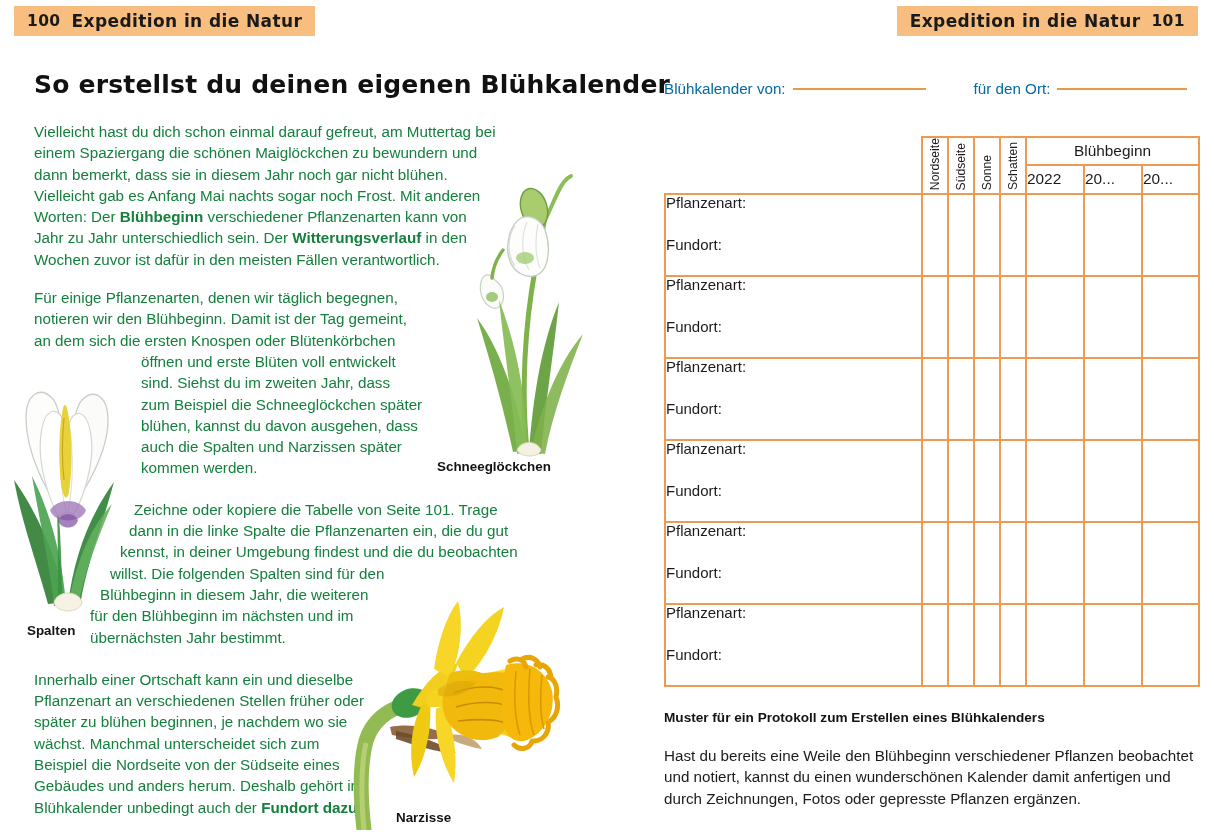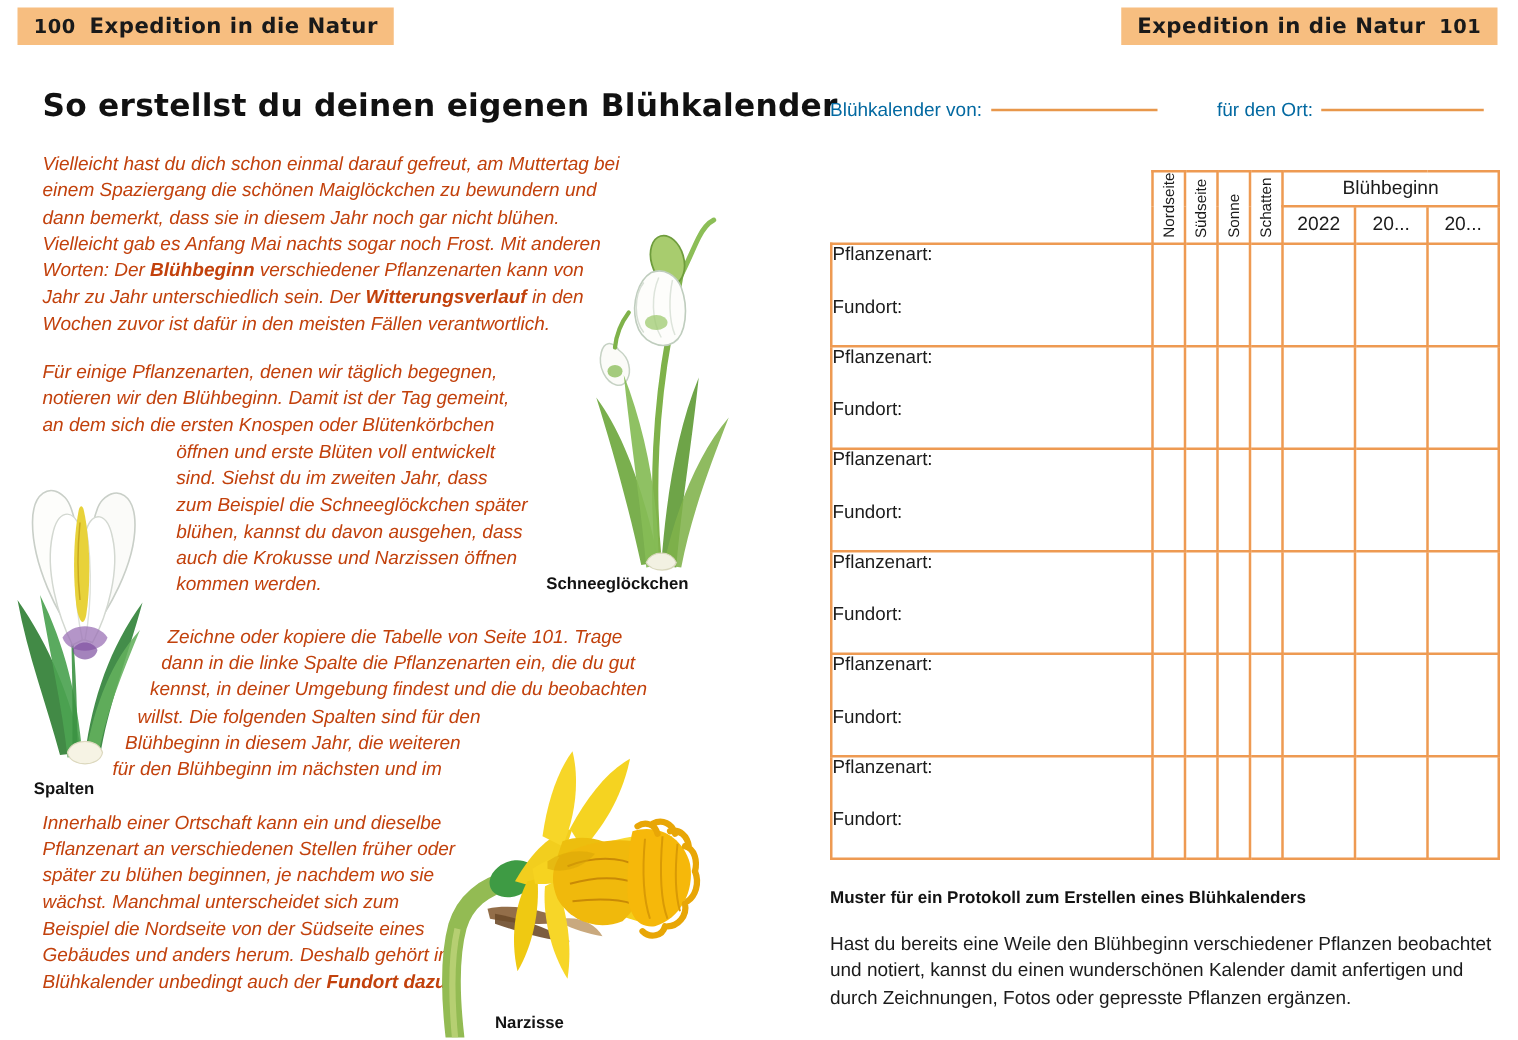--- a/index.html
+++ b/index.html
@@ -50,23 +50,22 @@
     font-weight: bold;
     font-size: 25px;
     color: #111;
     letter-spacing: 0.2px;
     white-space: nowrap;
   }
   p.body {
     margin: 0 0 17px 0;
     font-size: 15.2px;
     line-height: 21.3px;
-    color: #c2410c;
+    color: #15803d;
     width: 462px;
-    font-style: italic;
   }
   p.body b { font-weight: bold; }
 
   
   .wrapped { width: 470px; }
   .wrapped .ln { display: block; white-space: nowrap; }
 
   
   .illus { position: absolute; }
   .caption {
@@ -137,21 +136,21 @@
     line-height: 1;
     white-space: nowrap;
     color: #1b1b1b;
   }
   .hdr-span {
     text-align: center;
     height: 27px;
     font-size: 15.4px;
   }
   .hdr-year {
-    text-align: center;
+    text-align: left;
     height: 29px;
     font-size: 15.4px;
   }
   .corner-blank { border: none !important; background: transparent !important; }
 
   .cell-labels {
     height: 82px;
     padding: 13px 0 12px 15px;
     vertical-align: top;
     line-height: 1;
@@ -199,31 +198,32 @@
     </p>
 
     <p class="body wrapped" style="margin-top:3px;">
       <span class="ln">Für einige Pflanzenarten, denen wir täglich begegnen,</span>
       <span class="ln">notieren wir den Blühbeginn. Damit ist der Tag gemeint,</span>
       <span class="ln">an dem sich die ersten Knospen oder Blütenkörbchen</span>
       <span class="ln" style="padding-left:107px;">öffnen und erste Blüten voll entwickelt</span>
       <span class="ln" style="padding-left:107px;">sind. Siehst du im zweiten Jahr, dass</span>
       <span class="ln" style="padding-left:107px;">zum Beispiel die Schneeglöckchen später</span>
       <span class="ln" style="padding-left:107px;">blühen, kannst du davon ausgehen, dass</span>
-      <span class="ln" style="padding-left:107px;">auch die Krokusse und Narzissen öffnen</span>
+      <span class="ln" style="padding-left:107px;">auch die Spalten und Narzissen später</span>
       <span class="ln" style="padding-left:107px;">kommen werden.</span>
     </p>
 
     <p class="body wrapped" style="margin-top:20px;">
       <span class="ln" style="padding-left:100px;">Zeichne oder kopiere die Tabelle von Seite 101. Trage</span>
       <span class="ln" style="padding-left:95px;">dann in die linke Spalte die Pflanzenarten ein, die du gut</span>
       <span class="ln" style="padding-left:86px;text-align:center;">kennst, in deiner Umgebung findest und die du beobachten</span>
       <span class="ln" style="padding-left:76px;">willst. Die folgenden Spalten sind für den</span>
       <span class="ln" style="padding-left:66px;">Blühbeginn in diesem Jahr, die weiteren</span>
       <span class="ln" style="padding-left:56px;">für den Blühbeginn im nächsten und im</span>
+      <span class="ln" style="padding-left:56px;">übernächsten Jahr bestimmt.</span>
     </p>
 
     <p class="body" style="margin-top:21px;width:335px;">
       <span>Innerhalb einer Ortschaft kann ein und dieselbe Pflanzenart an verschiedenen Stellen früher oder später zu blühen beginnen, je nachdem wo sie wächst. Manchmal unterscheidet sich zum Beispiel die Nordseite von der Südseite eines Gebäudes und anders herum. Deshalb gehört im Blühkalender unbedingt auch der </span><b>Fundort dazu</b><span>.</span>
     </p>
   </div>
 
   <svg class="illus" id="snowdrop" viewBox="0 0 135 315">
     <path d="M72 300 C66 240 70 175 80 120 C84 96 88 80 90 66" stroke="#7FB24A" stroke-width="5" fill="none" stroke-linecap="round"></path>
     <path d="M90 70 C96 58 100 48 104 40 C108 32 112 28 116 26" stroke="#8CBE57" stroke-width="4" fill="none" stroke-linecap="round"></path>

